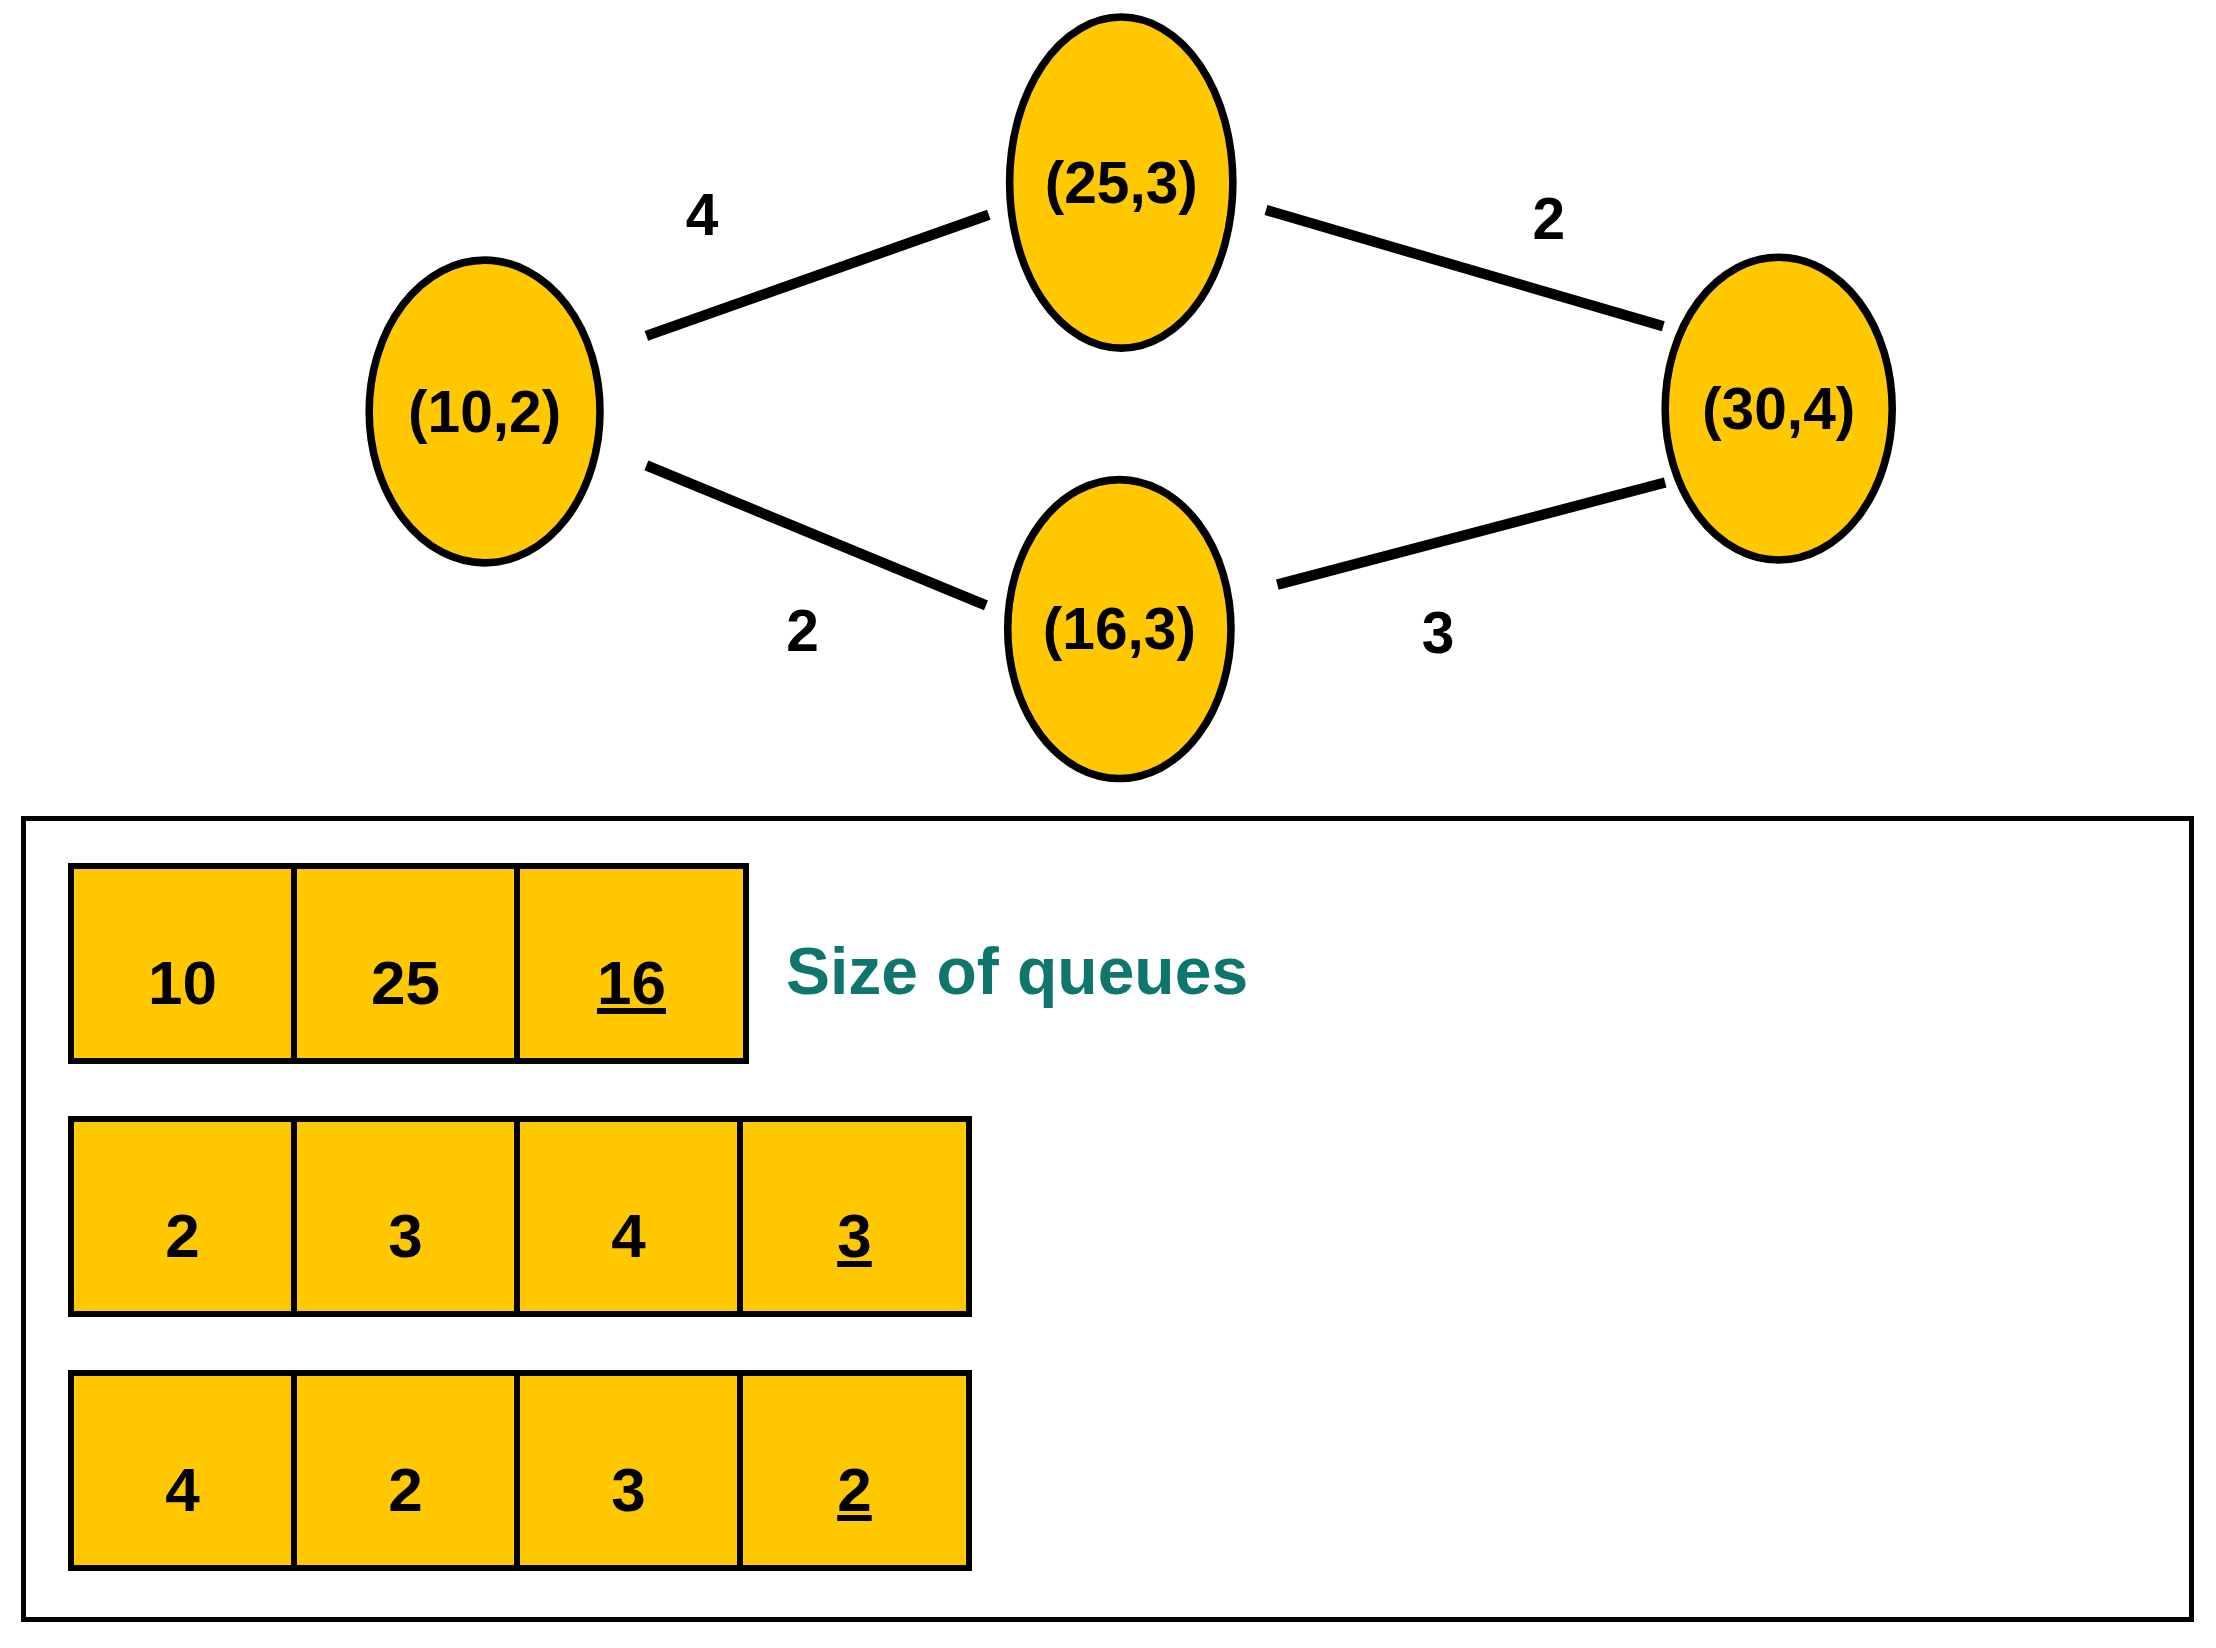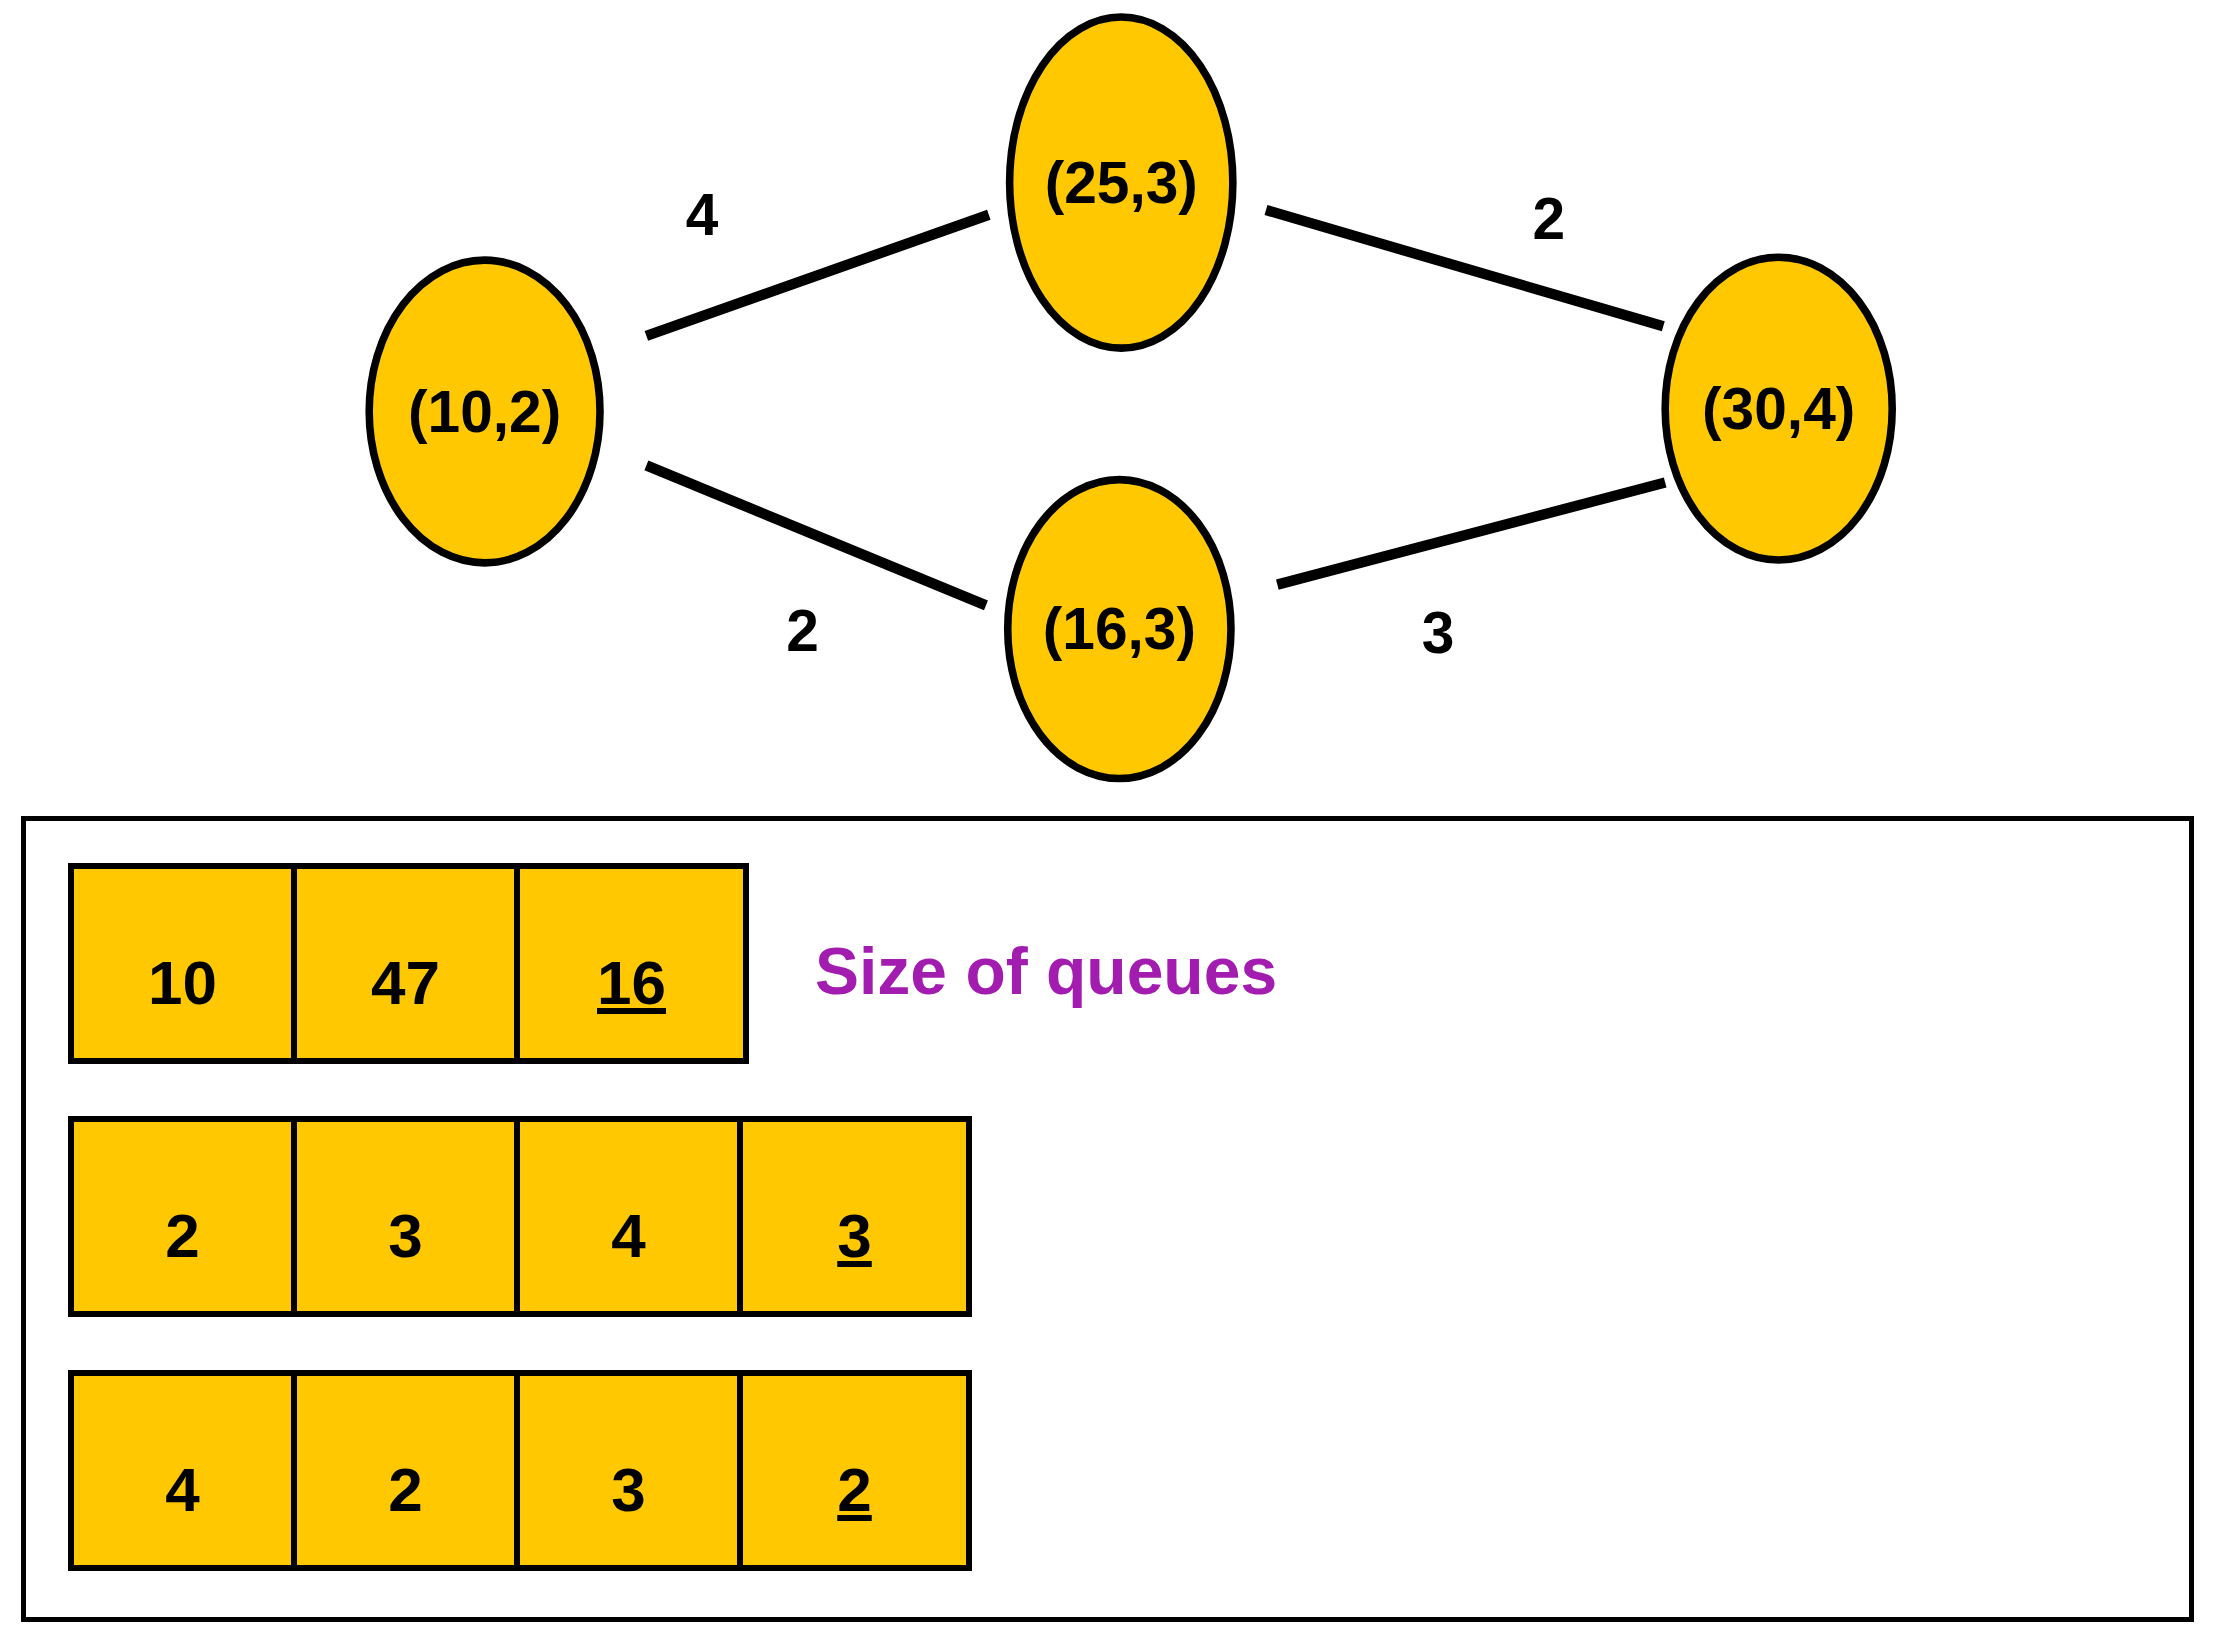--- a/index.html
+++ b/index.html
@@ -100,23 +100,23 @@
     color: #000000;
     line-height: 1;
     position: relative;
     top: 13.2px;
     margin-top: 12px;
   }
   .legend-label {
     font-family: "Liberation Sans", sans-serif;
     font-weight: bold;
     font-size: 66px;
-    color: #a21caf;
+    color: #0f766e;
     white-space: nowrap;
-    margin-left: 66px;
+    margin-left: 37px;
     line-height: 1;
     position: relative;
     top: 7.6px;
   }
 </style>
 </head>
 <body>
 
 <div id="stage">
 
@@ -157,21 +157,21 @@
   </svg>
 
   <div id="legend-panel">
 
     <div class="legend-row r0">
       <div class="cell-strip">
         <div class="cell">
           <span class="cell-value">10</span>
         </div>
         <div class="cell">
-          <span class="cell-value">47</span>
+          <span class="cell-value">25</span>
         </div>
         <div class="cell">
           <span class="cell-value">16</span>
         </div>
       </div>
       <div class="legend-label">Size of queues</div>
     </div>
 
     <div class="legend-row r1">
       <div class="cell-strip">

